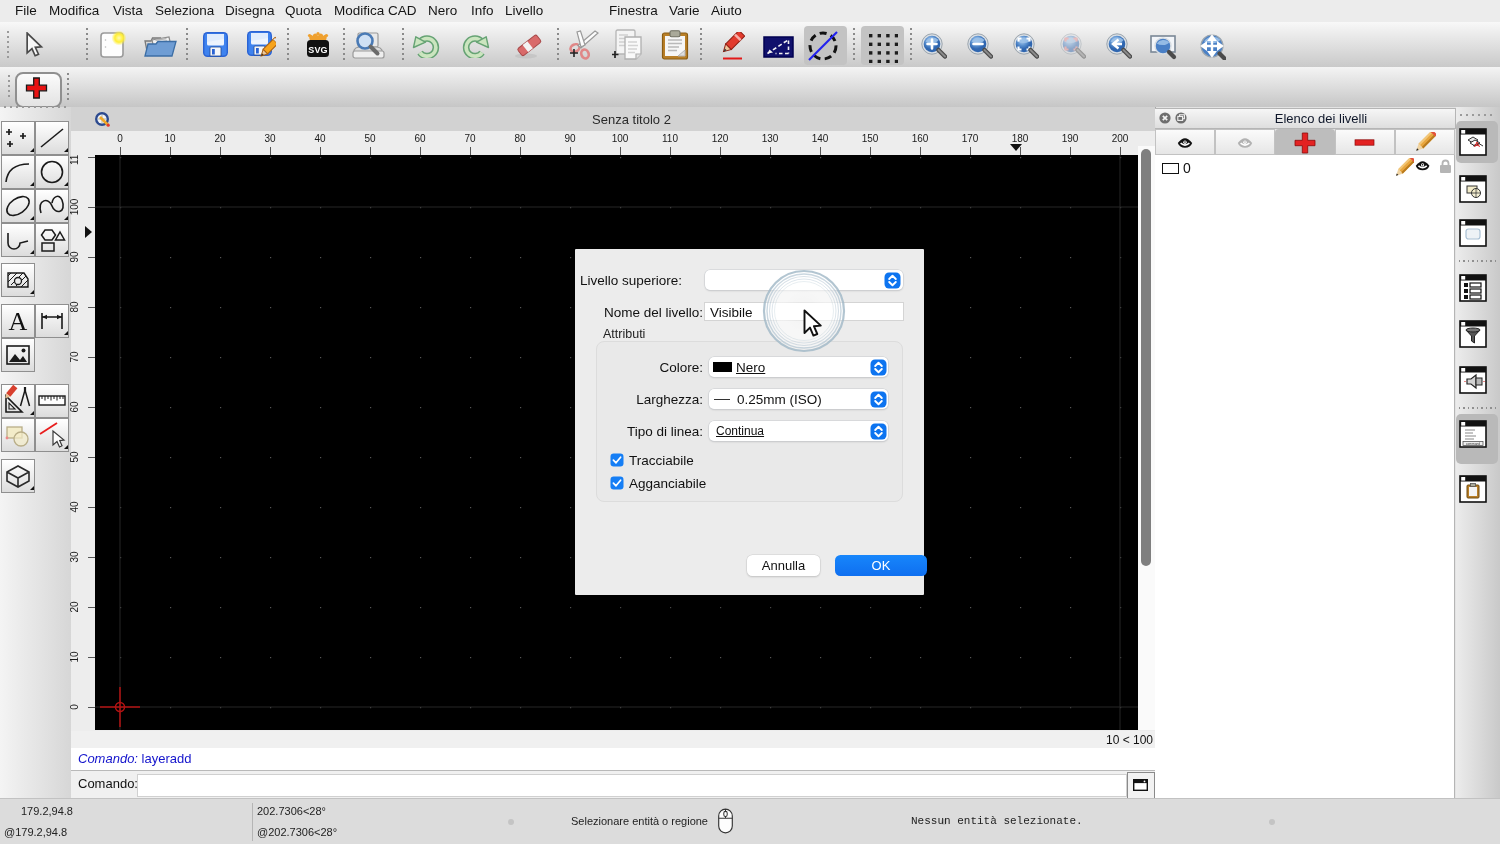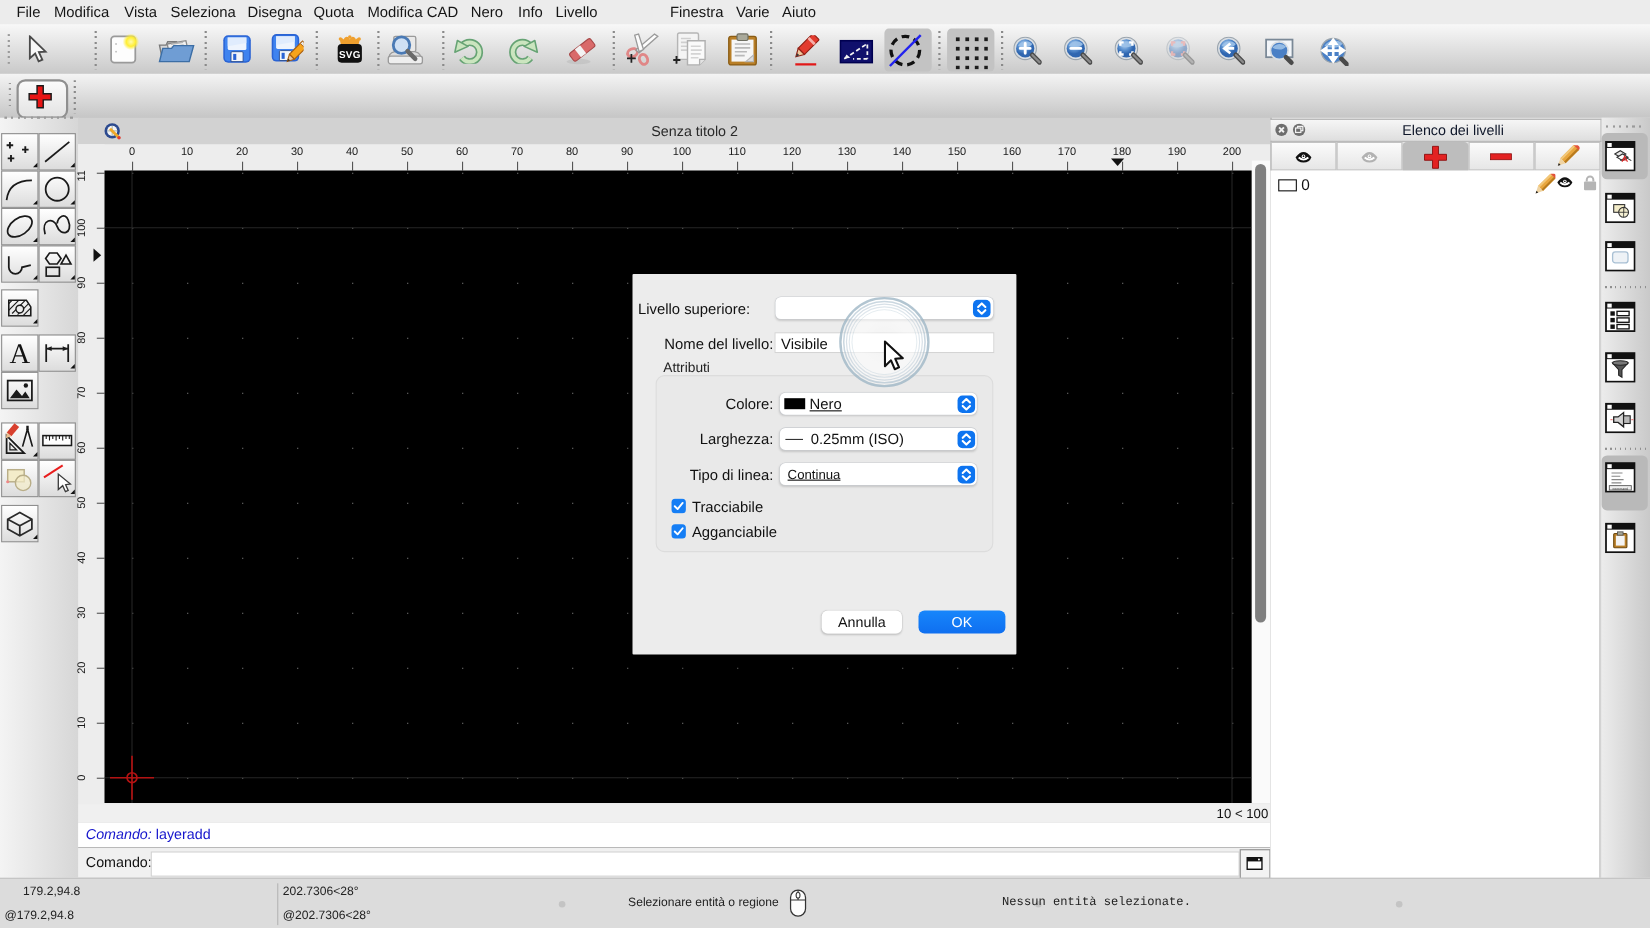--- a/index.html
+++ b/index.html
@@ -943,21 +943,21 @@
     <rect x="0.5" y="0.5" width="13" height="13" rx="3.2" fill="#157ef5"></rect>
     <path d="M3.4 7.2 L6 9.8 L10.6 4.2" stroke="#fff" stroke-width="1.7" fill="none" stroke-linecap="round" stroke-linejoin="round"></path>
   </svg>
 <div style="position:absolute;left:629px;top:453px;font-size:13.5px;color:#111;">Tracciabile</div>
 <svg style="position:absolute;left:610px;top:476px;" width="14" height="14" viewBox="0 0 14 14">
     <rect x="0.5" y="0.5" width="13" height="13" rx="3.2" fill="#157ef5"></rect>
     <path d="M3.4 7.2 L6 9.8 L10.6 4.2" stroke="#fff" stroke-width="1.7" fill="none" stroke-linecap="round" stroke-linejoin="round"></path>
   </svg>
 <div style="position:absolute;left:629px;top:476px;font-size:13.5px;color:#111;">Agganciabile</div>
 <div style="position:absolute;left:747px;top:555px;width:73px;height:21px;background:#fff;border-radius:5.5px;box-shadow:0 0 0 0.5px #d0d0d0,0 1px 2px rgba(0,0,0,0.2);text-align:center;font-size:13px;color:#111;line-height:21px;">Annulla</div>
-<div style="position:absolute;left:835px;top:555px;width:79px;height:21px;background:linear-gradient(#1786fb,#0f6ff0);border-radius:5.5px;text-align:center;font-size:13px;color:#fff;line-height:21px;">OK</div>
+<div style="position:absolute;left:835px;top:555px;width:92px;height:21px;background:linear-gradient(#1786fb,#0f6ff0);border-radius:5.5px;text-align:center;font-size:13px;color:#fff;line-height:21px;">OK</div>
 <svg style="position:absolute;left:749px;top:256px;" width="110" height="110" viewBox="0 0 110 110">
     <defs>
       <radialGradient id="hgrad">
         <stop offset="0%" stop-color="#ffffff" stop-opacity="0.35"></stop>
         <stop offset="55%" stop-color="#ffffff" stop-opacity="0.6"></stop>
         <stop offset="88%" stop-color="#ffffff" stop-opacity="0.55"></stop>
         <stop offset="100%" stop-color="#ffffff" stop-opacity="0"></stop>
       </radialGradient>
     </defs>
     <circle cx="55" cy="55" r="41" fill="url(#hgrad)"></circle>

